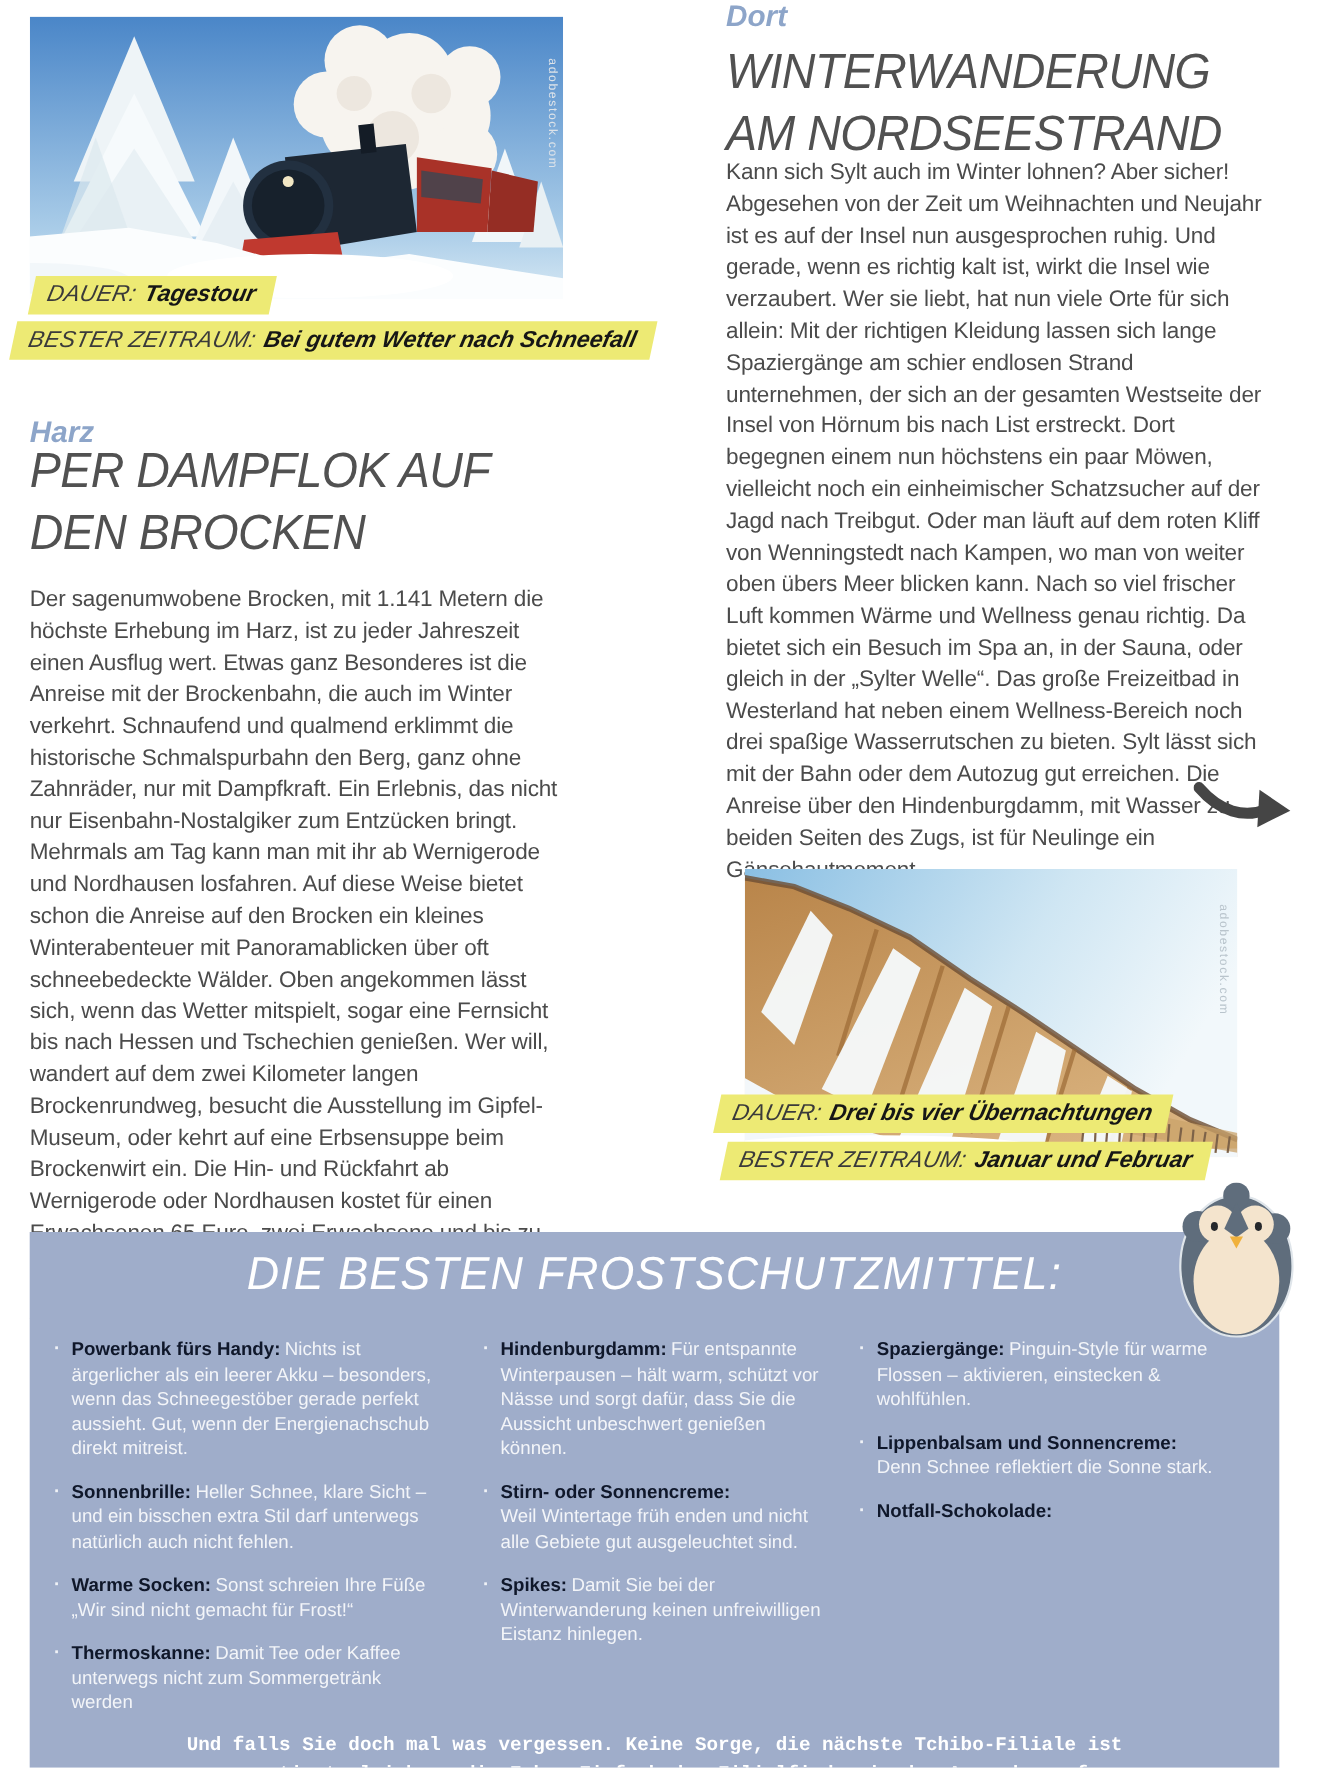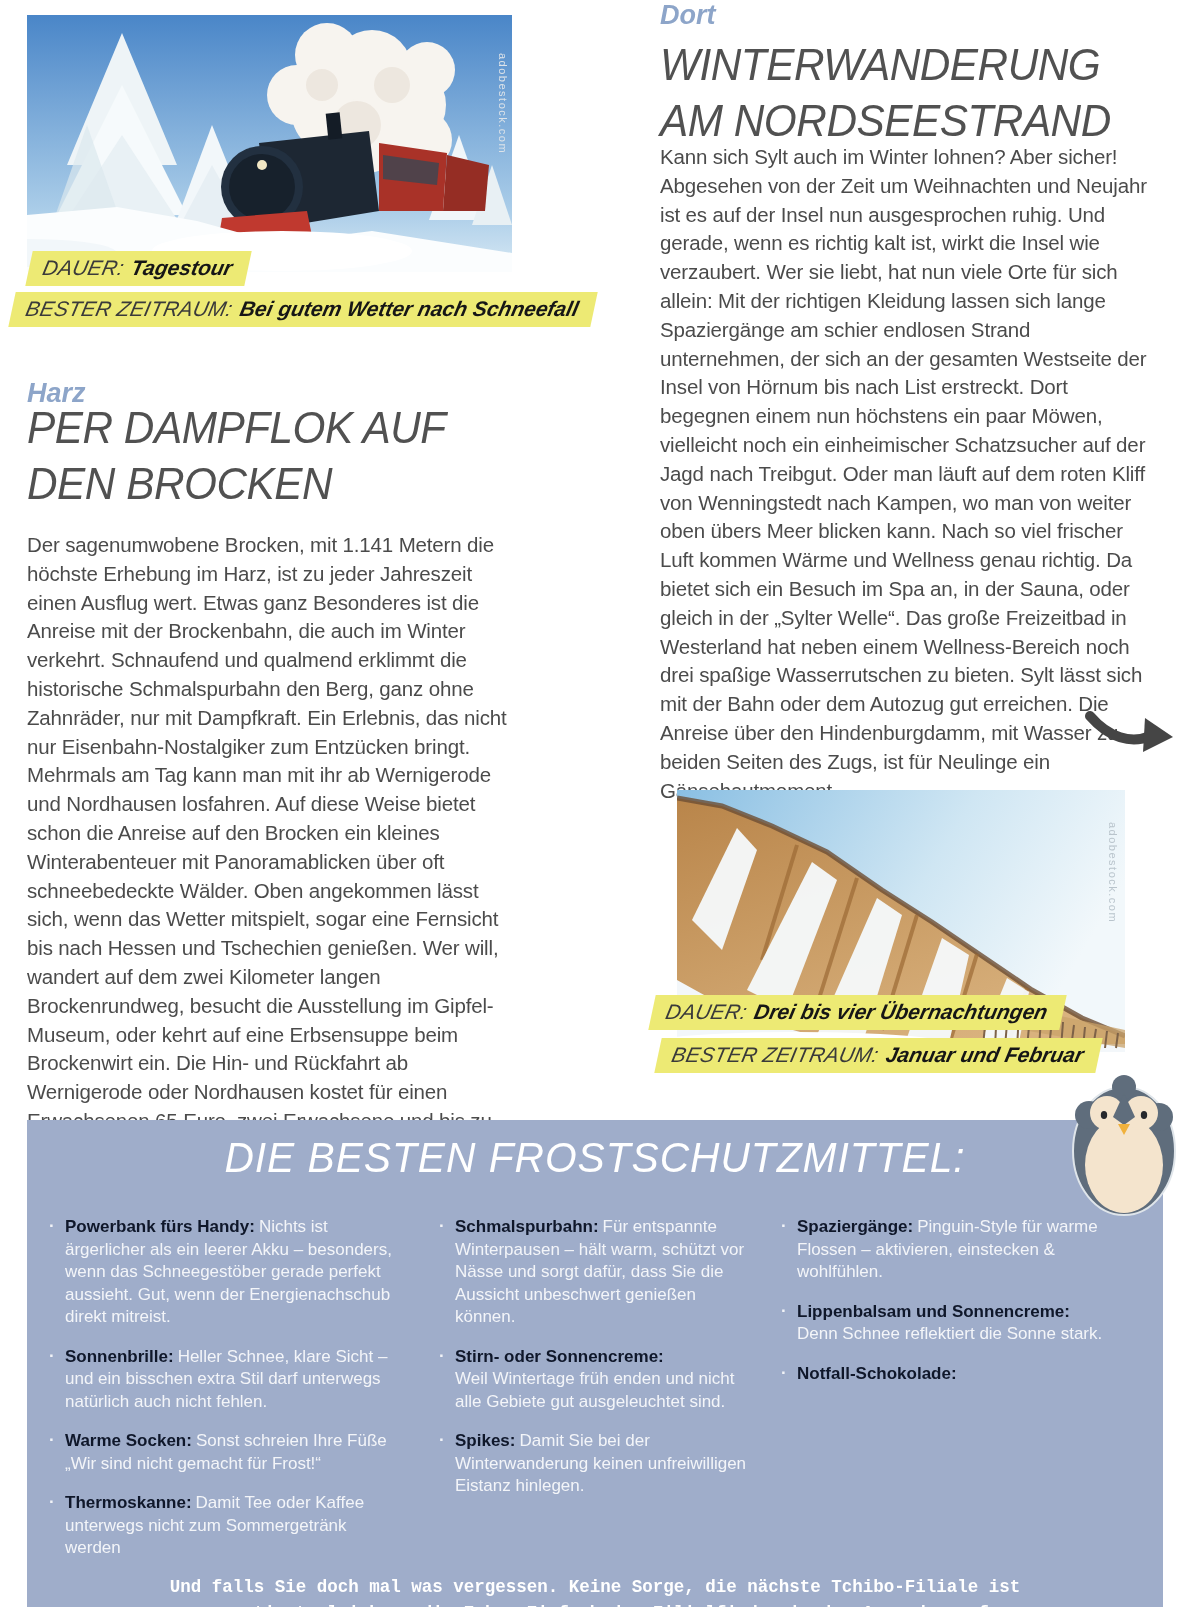--- a/index.html
+++ b/index.html
@@ -228,21 +228,21 @@
         <li class="fb-item">
           <span class="fb-dot">·</span><span class="fb-label">Warme Socken:</span><span class="fb-text">Sonst schreien Ihre Füße „Wir sind nicht gemacht für Frost!“</span>
         </li>
         <li class="fb-item">
           <span class="fb-dot">·</span><span class="fb-label">Thermoskanne:</span><span class="fb-text">Damit Tee oder Kaffee unterwegs nicht zum Sommergetränk werden</span>
         </li>
       </ul>
 
       <ul class="fcol fcol-2">
         <li class="fb-item">
-          <span class="fb-dot">·</span><span class="fb-label">Schmalspurbahn:</span><span class="fb-text">Für entspannte Winterpausen – hält warm, schützt vor Nässe und sorgt dafür, dass Sie die Aussicht unbeschwert genießen können.</span>
+          <span class="fb-dot">·</span><span class="fb-label">Hindenburgdamm:</span><span class="fb-text">Für entspannte Winterpausen – hält warm, schützt vor Nässe und sorgt dafür, dass Sie die Aussicht unbeschwert genießen können.</span>
         </li>
         <li class="fb-item">
           <span class="fb-dot">·</span><span class="fb-label block">Stirn- oder Sonnencreme:</span><span class="fb-text">Weil Wintertage früh enden und nicht alle Gebiete gut ausgeleuchtet sind.</span>
         </li>
         <li class="fb-item">
           <span class="fb-dot">·</span><span class="fb-label">Spikes:</span><span class="fb-text">Damit Sie bei der Winterwanderung keinen unfreiwilligen Eistanz hinlegen.</span>
         </li>
       </ul>
 
       <ul class="fcol fcol-3">

